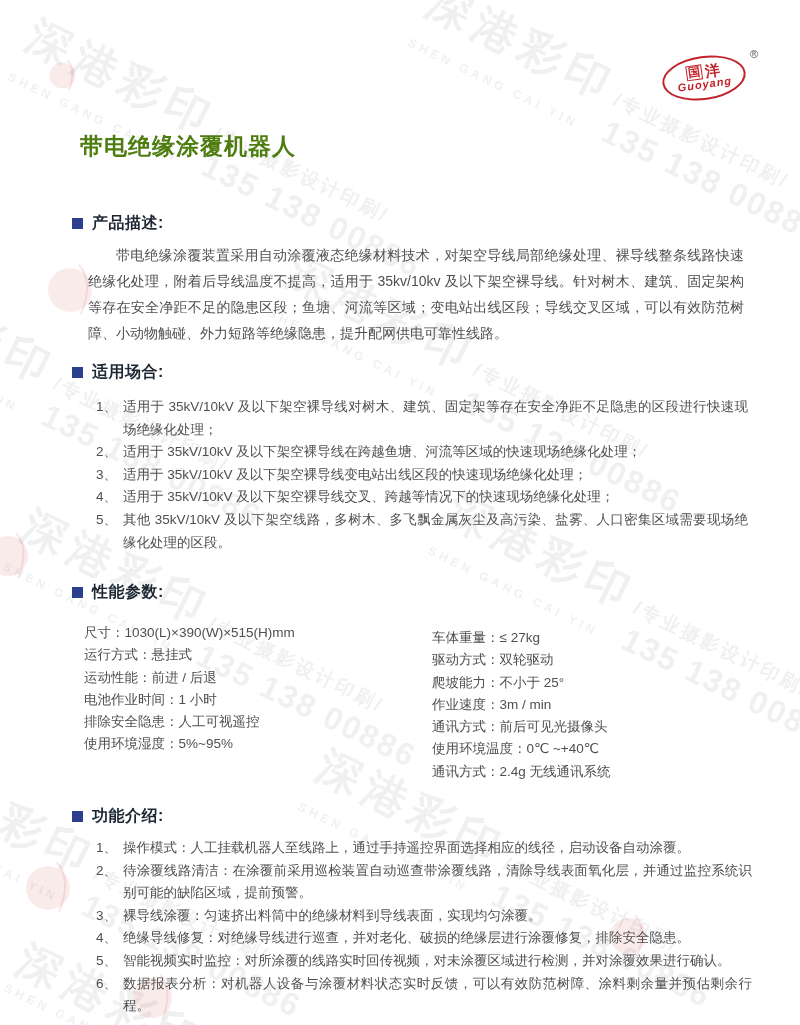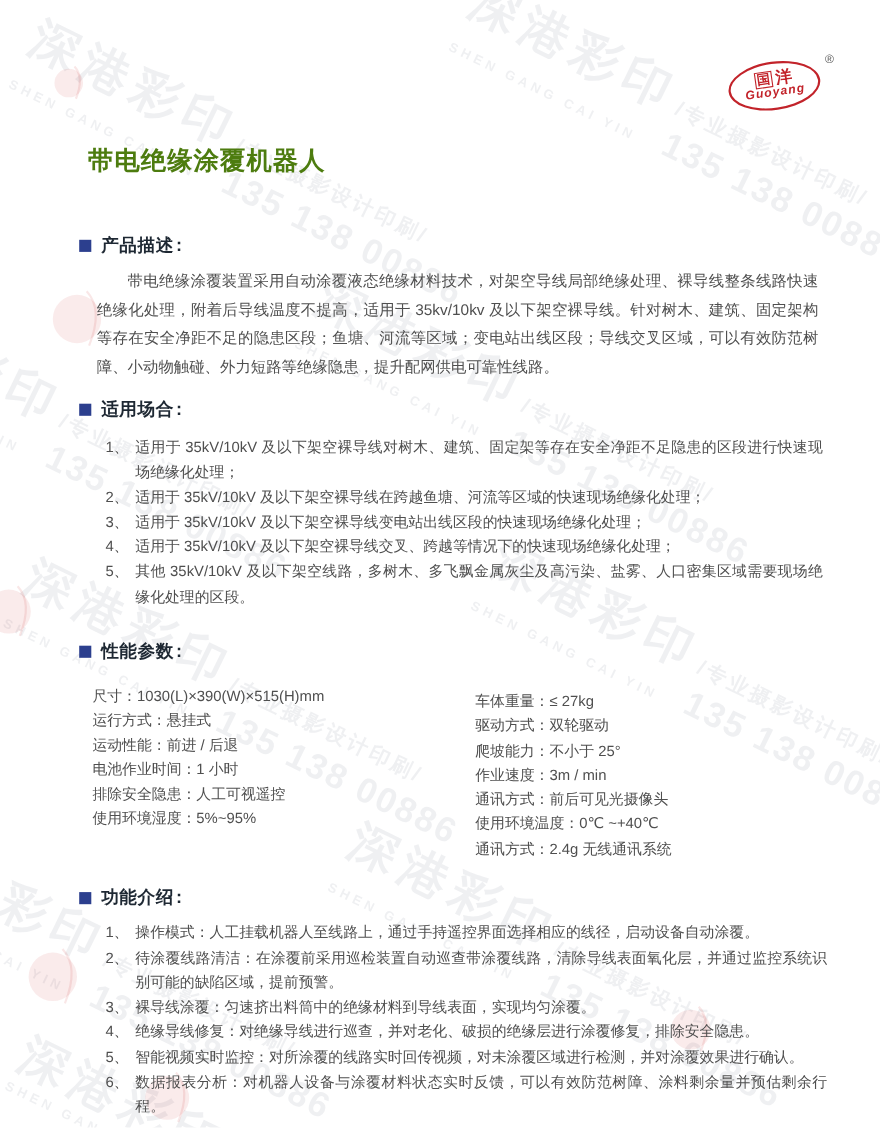--- a/index.html
+++ b/index.html
@@ -46,21 +46,21 @@
   }
   .logo-reg { position:absolute; right:0; top:0; font-size:11px; color:#555; }
 
   
   .title {
     position:absolute; left:80px; top:131px; margin:0;
     font-size:23px; font-weight:bold; color:#4d7c0f; letter-spacing:1px;
   }
   .sec-head { position:absolute; display:flex; align-items:center; gap:9px; }
   .bullet { width:11px; height:11px; background:#2c3f8e; flex:0 0 11px; }
-  .sec-head h2 { margin:0; font-size:16px; font-weight:bold; color:#1e2833; letter-spacing:0.5px;font-family:Liberation Mono, monospace; }
+  .sec-head h2 { margin:0; font-size:16px; font-weight:bold; color:#1e2833; letter-spacing:0.5px; }
 
   #head-desc  { left:72px; top:213px; }
   #desc-body {
     position:absolute; left:88px; top:242px; width:656px; margin:0;
     font-size:14px; line-height:26px; color:#4f4f4f;
     text-indent:2em; text-align:justify;
   }
   #head-scen  { left:72px; top:362px; }
   #scen-list  { position:absolute; left:96px; top:396px; width:652px; }
   #head-param { left:72px; top:582px; }

